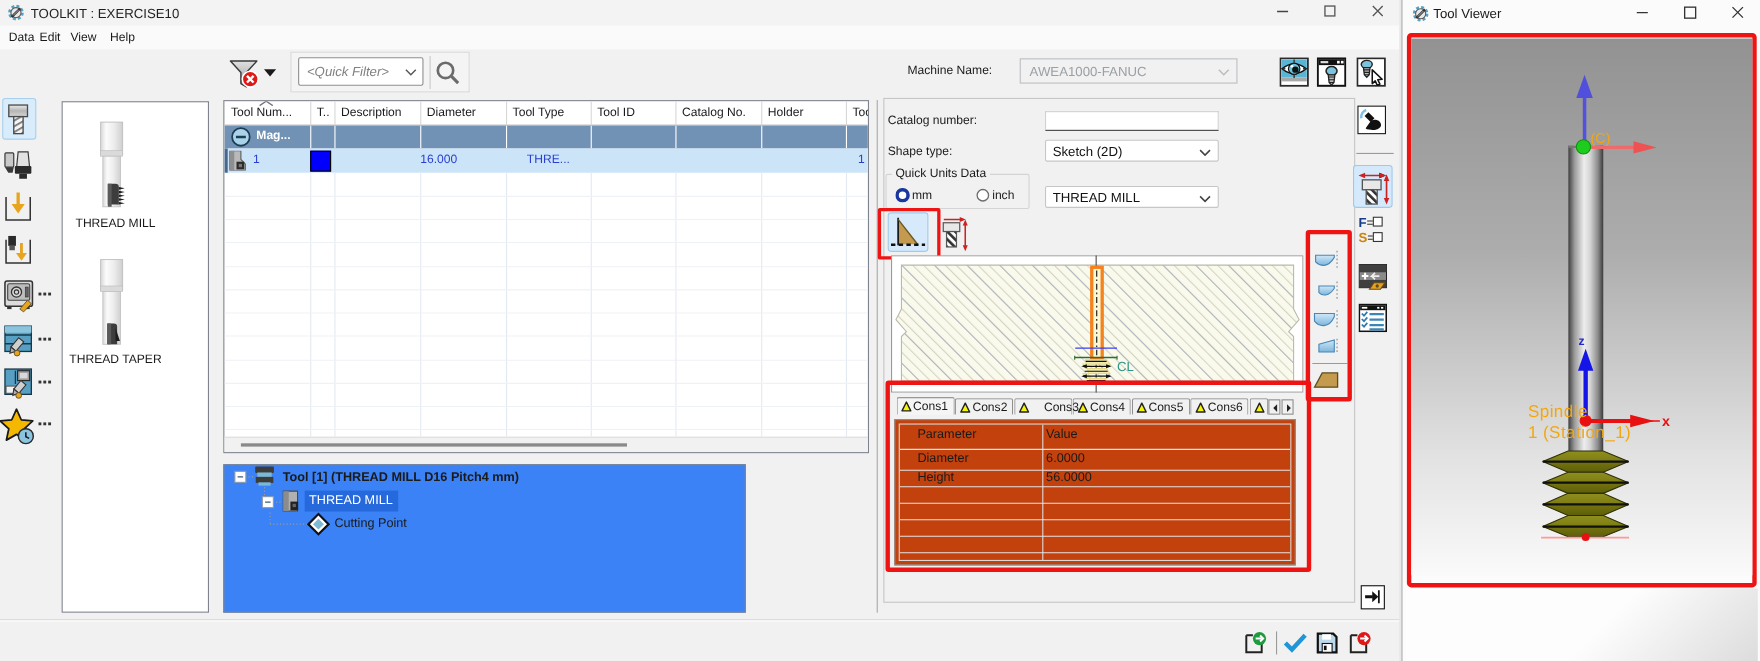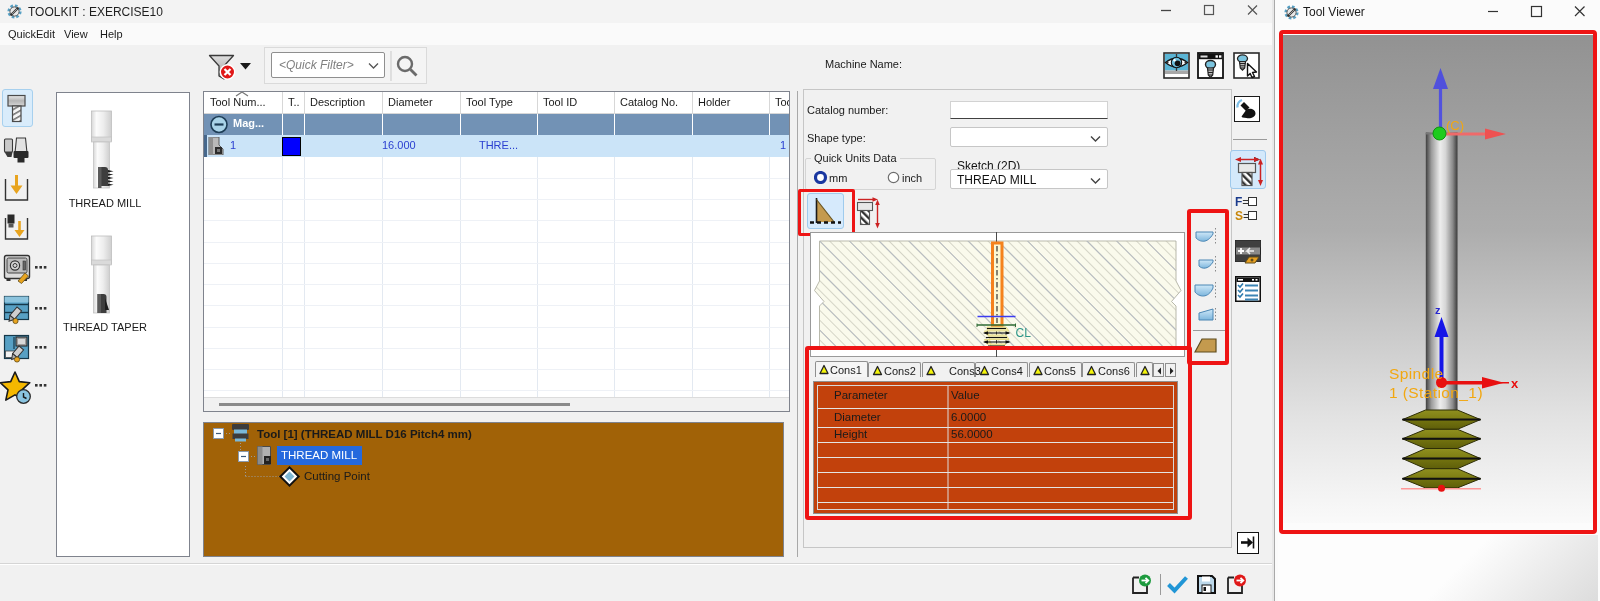--- a/index.html
+++ b/index.html
@@ -31,21 +31,21 @@
     </svg>
   </div>
   <div class="abs t12" style="left:28px;top:5px;color:#1f1f1f;">TOOLKIT : EXERCISE10</div>
   <svg class="abs" style="left:1155px;top:0;" width="110" height="23" viewBox="0 0 110 23">
     <line x1="6" y1="10.5" x2="16" y2="10.5" stroke="#444" stroke-width="1.3"></line>
     <rect x="49.5" y="5.5" width="9" height="9" fill="none" stroke="#555" stroke-width="1.2"></rect>
     <path d="M93,5.5 L102,14.5 M102,5.5 L93,14.5" stroke="#555" stroke-width="1.2"></path>
   </svg>
 
   <div class="abs" style="left:0;top:23px;width:1272px;height:22px;background:#fafafa;"></div>
-  <div class="abs t11" style="left:8px;top:28px;">Quick</div>
+  <div class="abs t11" style="left:8px;top:28px;">Data</div>
   <div class="abs t11" style="left:36px;top:28px;">Edit</div>
   <div class="abs t11" style="left:64px;top:28px;">View</div>
   <div class="abs t11" style="left:100px;top:28px;">Help</div>
 
   <div class="abs" id="funnel" style="left:207px;top:53px;">
     <svg width="40" height="32" viewBox="0 0 40 32">
       <defs>
             <linearGradient id="fun" x1="0" y1="0" x2="0" y2="1">
               <stop offset="0" stop-color="#e0e0e0"></stop>
               <stop offset="1" stop-color="#9a9a9a"></stop>
@@ -301,21 +301,21 @@
             <line x1="0" y1="212.5" x2="585" y2="212.5"></line>
         <line x1="0" y1="233.5" x2="585" y2="233.5"></line>
       </g>
     </svg>
 
     <div class="abs" style="left:0;top:305px;width:585px;height:14px;background:#f1f1f1;border-top:1px solid #dcdcdc;">
       <div class="abs" style="left:15px;top:5px;width:351px;height:3px;background:#8a8a8a;"></div>
     </div>
   </div>
 
-  <div class="abs" id="treepanel" style="left:203px;top:422px;width:581px;height:135px;background:#a16207;border:1px solid #7f838d;overflow:hidden;">
+  <div class="abs" id="treepanel" style="left:203px;top:422px;width:475px;height:135px;background:#3b82f6;border:1px solid #7f838d;overflow:hidden;">
     <svg class="abs" style="left:0;top:0;" width="200" height="70">
       <g stroke="#9a9a9a" stroke-width="1" stroke-dasharray="1 2">
         <line x1="19" y1="10.5" x2="28" y2="10.5"></line>
         <line x1="36.5" y1="20" x2="36.5" y2="28"></line>
         <line x1="44" y1="33.5" x2="53" y2="33.5"></line>
         <line x1="41.5" y1="43" x2="41.5" y2="54"></line>
         <line x1="41.5" y1="53.5" x2="76" y2="53.5"></line>
       </g>
       <rect x="9.5" y="5.5" width="10" height="10" fill="#fff" stroke="#8a9aae"></rect>
       <line x1="12" y1="10.5" x2="17" y2="10.5" stroke="#3c5a7a" stroke-width="1.2"></line>
@@ -342,20 +342,26 @@
       </g>
     </svg>
     <div class="abs" style="left:53px;top:5px;font-size:11.5px;font-weight:bold;color:#1a1a1a;">Tool [1] (THREAD MILL D16 Pitch4 mm)</div>
     <div class="abs" style="left:73px;top:23px;height:19px;background:#2569dd;padding:3px 5px 0 4px;font-size:11.5px;color:#fff;">THREAD MILL</div>
     <div class="abs" style="left:100px;top:47px;font-size:11.5px;color:#1a1a1a;">Cutting Point</div>
   </div>
 
   <div class="abs" style="left:797px;top:91px;width:1px;height:466px;background:#a8a8a8;"></div>
 
   <div class="abs t11" style="left:825px;top:58px;">Machine Name:</div>
+  <div class="abs" style="left:927px;top:53px;width:198px;height:23px;background:#f1f1f1;border:1px solid #bcbfc3;">
+    <div style="position:absolute;left:8px;top:4px;font-size:12px;color:#9aa0a4;">AWEA1000-FANUC</div>
+    <svg style="position:absolute;right:6px;top:8px;" width="11" height="8">
+          <path d="M1,1.5 L5.5,6 L10,1.5" fill="none" stroke="#b9bcbf" stroke-width="1.3"></path>
+        </svg>
+  </div>
   <div class="abs" id="ico-eye" style="left:1163px;top:52px;">
     <svg width="27" height="27" viewBox="0 0 27 27">
       <rect x="1" y="1" width="25" height="25" fill="#fff" stroke="#2a2a2a" stroke-width="1.6"></rect>
       <rect x="2" y="2" width="23" height="16.5" fill="#5ab4d4"></rect>
       <rect x="2" y="18.5" width="23" height="3.5" fill="#a8a8a8"></rect>
       <path d="M2.5,10.5 Q13.5,2 24.5,10.5 Q13.5,19.5 2.5,10.5 Z" fill="#fff" stroke="#111" stroke-width="1.4"></path>
       <circle cx="13.5" cy="10.5" r="5.2" fill="#6ec0de" stroke="#111" stroke-width="1.1"></circle>
       <circle cx="14.6" cy="11.3" r="2.9" fill="#111"></circle>
       <circle cx="11.5" cy="8.2" r="1.2" fill="#fff"></circle>
       <path d="M13.5,2 V5 M13.5,16 V19 M3,10.5 H5.5 M21.5,10.5 H24" stroke="#333" stroke-width="1.3"></path>
@@ -382,21 +388,21 @@
       <path d="M14.5,11.5 L23.5,20 L19.5,20.5 L21.5,24.5 L19,25.5 L17.2,21.5 L14.5,24 Z" fill="#fff" stroke="#111" stroke-width="1.4" stroke-linejoin="round"></path>
     </svg>
   </div>
 
   <div class="abs" style="left:803px;top:89px;width:429px;height:459px;border:1px solid #c6c6c6;background:#f1f1f1;"></div>
   <div class="abs" id="rp-form" style="left:0;top:0;">
     <div class="abs t11" style="left:807px;top:104px;">Catalog number:</div>
     <div class="abs" style="left:950px;top:101px;width:158px;height:18px;background:#fff;border:1px solid #d2d2d2;border-bottom:1px solid #404040;"></div>
     <div class="abs t11" style="left:807px;top:132px;">Shape type:</div>
     <div class="abs" style="left:950px;top:127px;width:158px;height:20px;background:#fff;border:1px solid #c6c6c6;border-radius:2px;">
-      <div style="position:absolute;left:6px;top:3px;font-size:12px;color:#111;margin-top:28px;">Sketch (2D)</div>
+      <div style="position:absolute;left:6px;top:3px;font-size:12px;color:#111;">Sketch (2D)</div>
       <svg style="position:absolute;right:6px;top:7px;" width="11" height="8">
             <path d="M1,1.5 L5.5,6 L10,1.5" fill="none" stroke="#444" stroke-width="1.4"></path>
           </svg>
     </div>
     <div class="abs" style="left:805px;top:158px;width:131px;height:32px;border:1px solid #d4d4d4;border-radius:2px;"></div>
     <div class="abs" style="left:811px;top:152px;background:#f1f1f1;padding:0 3px;font-size:11px;color:#1a1a1a;">Quick Units Data</div>
     <svg class="abs" style="left:814px;top:171px;" width="14" height="13">
           <circle cx="6.5" cy="6.5" r="5" fill="#fff" stroke="#1a37a0" stroke-width="3.2"></circle>
         </svg>
     <div class="abs t11" style="left:829px;top:172px;">mm</div>

